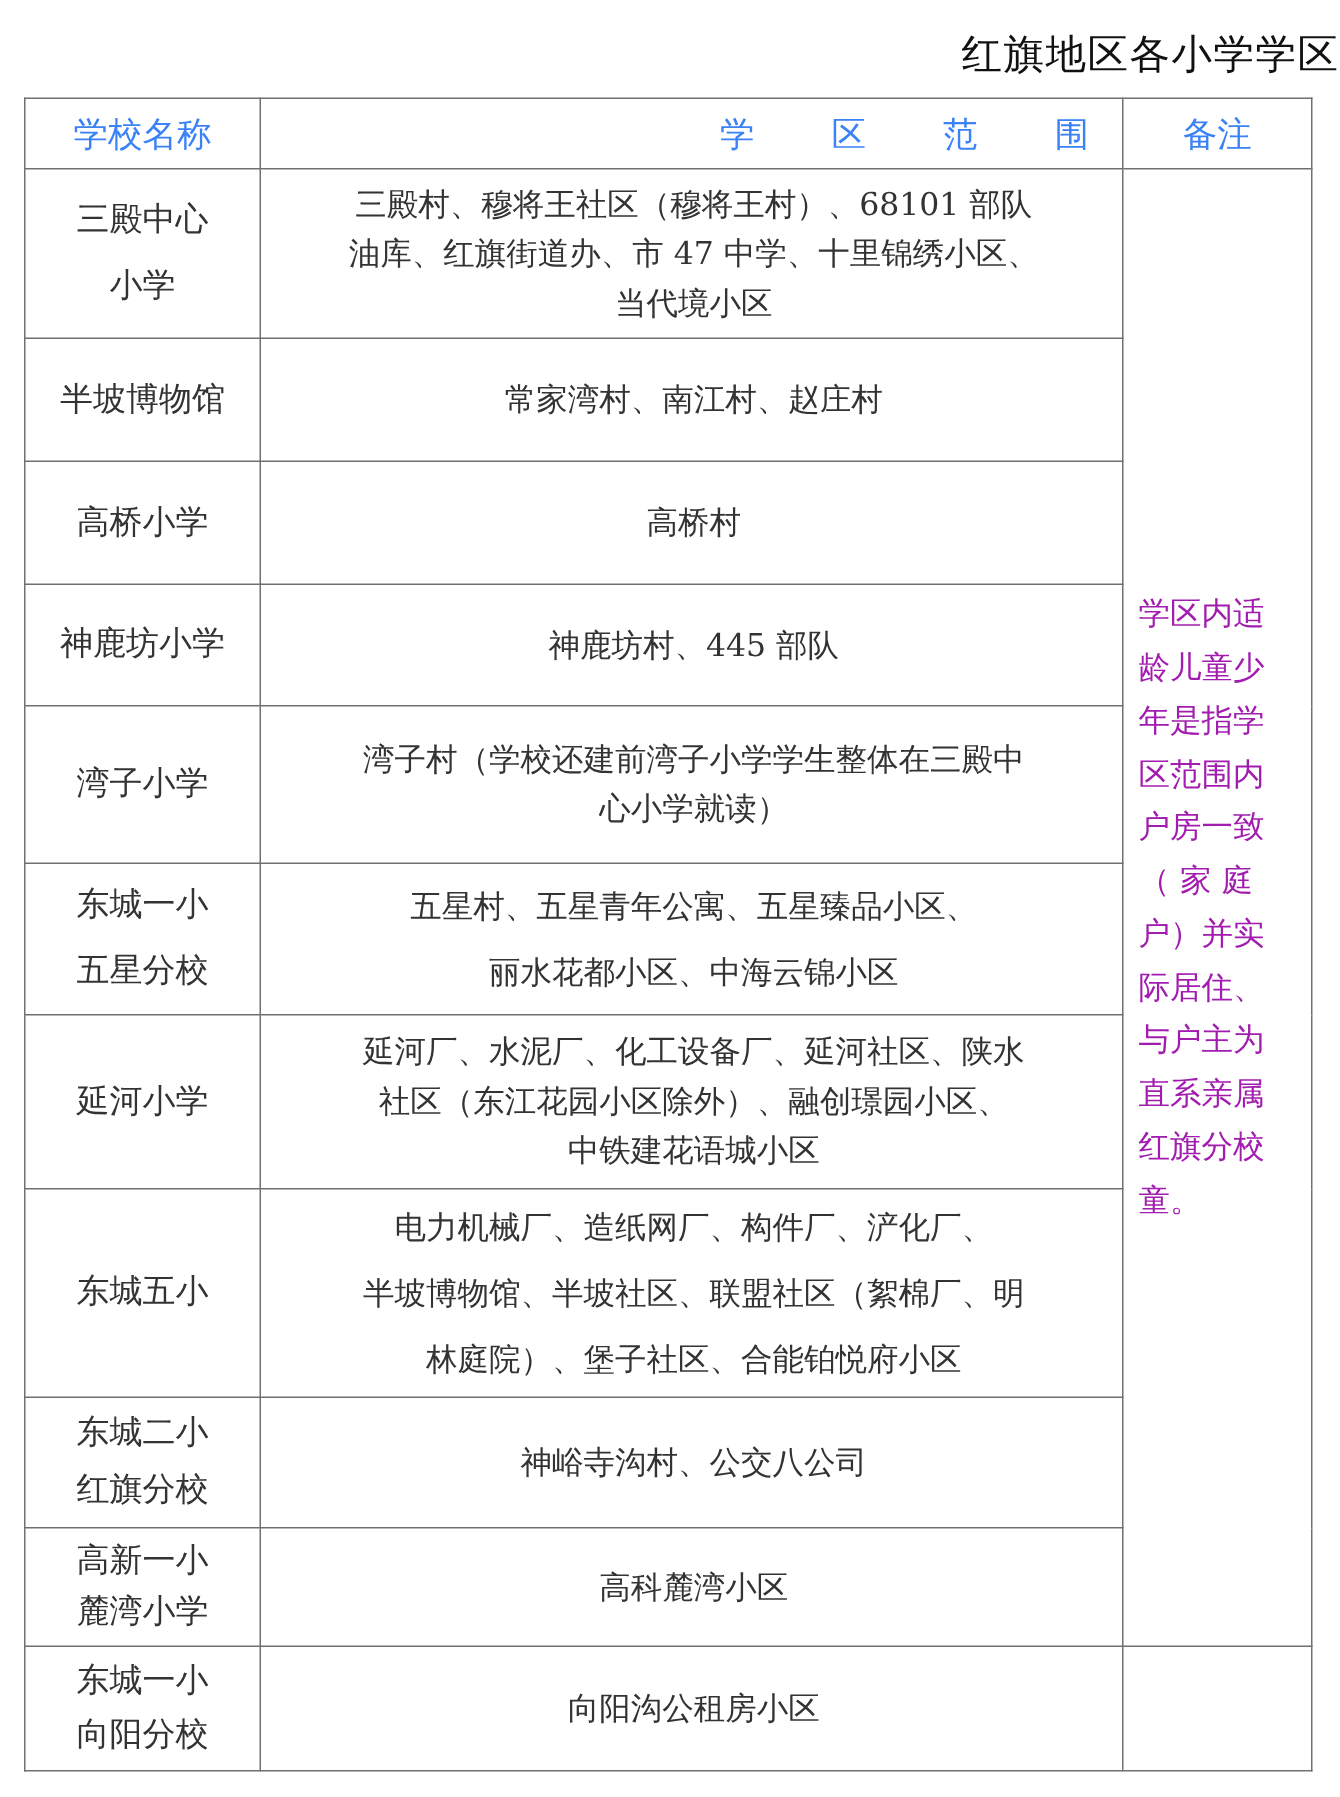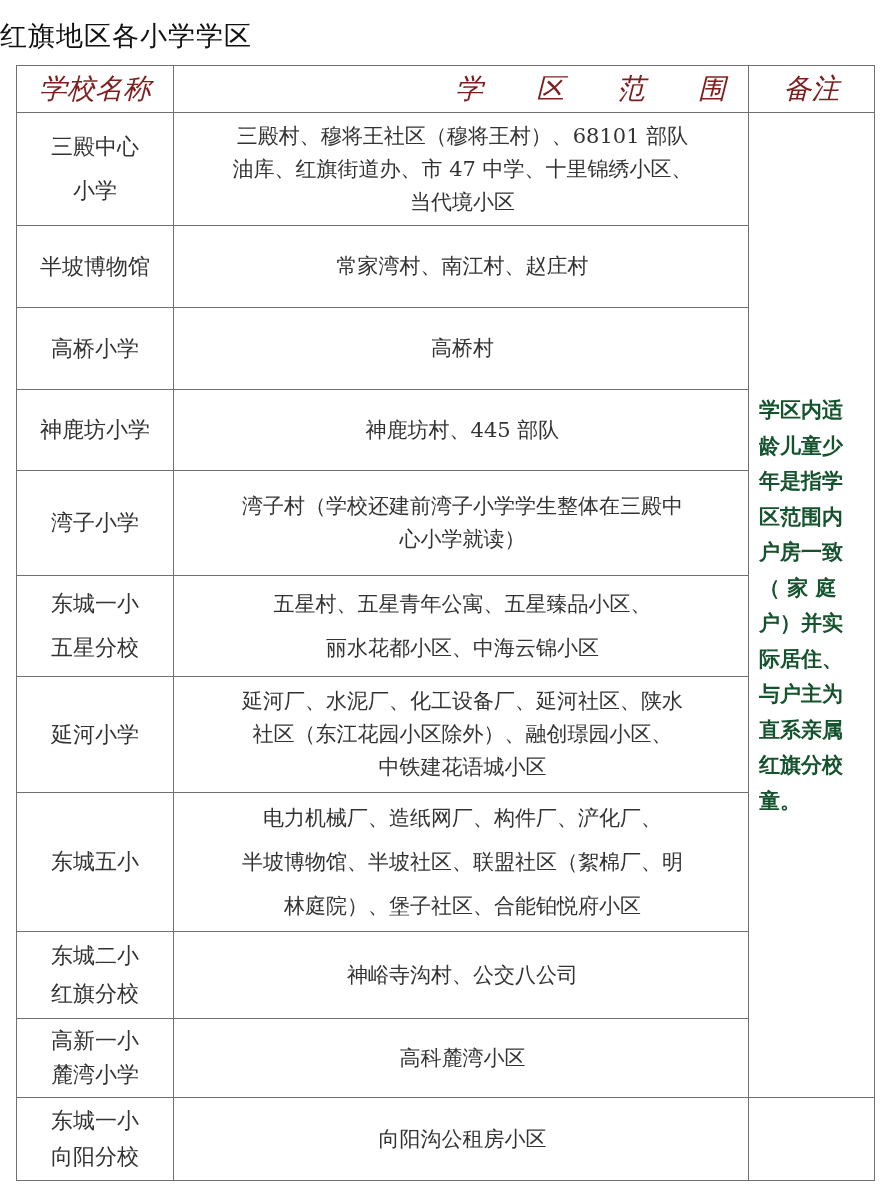--- a/index.html
+++ b/index.html
@@ -1,27 +1,27 @@
 <!DOCTYPE html>
 <html><head>
 <meta charset="utf-8">
 <style>
   html, body { margin:0; padding:0; background:#ffffff; }
   body { width:893px; height:1198px; position:relative; overflow:hidden;
          font-family:"DejaVu Serif","Liberation Serif",serif; color:#2a2a2a; }
-  .title { position:absolute; left:0; top:18px; width:893px; text-align:left;
+  .title { position:absolute; left:0; top:18px; width:893px; text-align:right;
            font-family:"DejaVu Sans","Liberation Sans",sans-serif; font-size:27px; color:#111; letter-spacing:1px; }
   table { position:absolute; left:16px; top:65px; width:858px; border-collapse:collapse; table-layout:fixed; }
   td, th { border:1.5px solid #707070; padding:0; vertical-align:middle; }
-  th { font-weight:normal; font-family:"DejaVu Sans","Liberation Sans",sans-serif; font-size:28px; color:#7f1d1d; height:46px;font-style:italic; }
+  th { font-weight:normal; font-family:"DejaVu Sans","Liberation Sans",sans-serif; font-size:23px; color:#3b82f6; height:46px; }
   th.range { letter-spacing:22px;text-align:right; }
   td.name { text-align:center; font-size:22px; line-height:44px; color:#333; }
   td.range { text-align:center; font-size:21px; line-height:33px; padding:3px 8px 3px 11px; color:#333; }
   td.range.wide { line-height:44px; }
-  td.note { font-size:21px; line-height:35.5px; padding:0 8px 0 10px; text-align:justify; color:#14532d; vertical-align:middle;font-weight:bold; }
+  td.note { font-size:21px; line-height:35.5px; padding:0 8px 0 10px; text-align:justify; color:#a21caf; vertical-align:middle; }
   .nl { display:block; }
 </style>
 </head>
 <body>
 
 <div class="title">红旗地区各小学学区</div>
 
 <table>
   <colgroup>
     <col style="width:157px">

